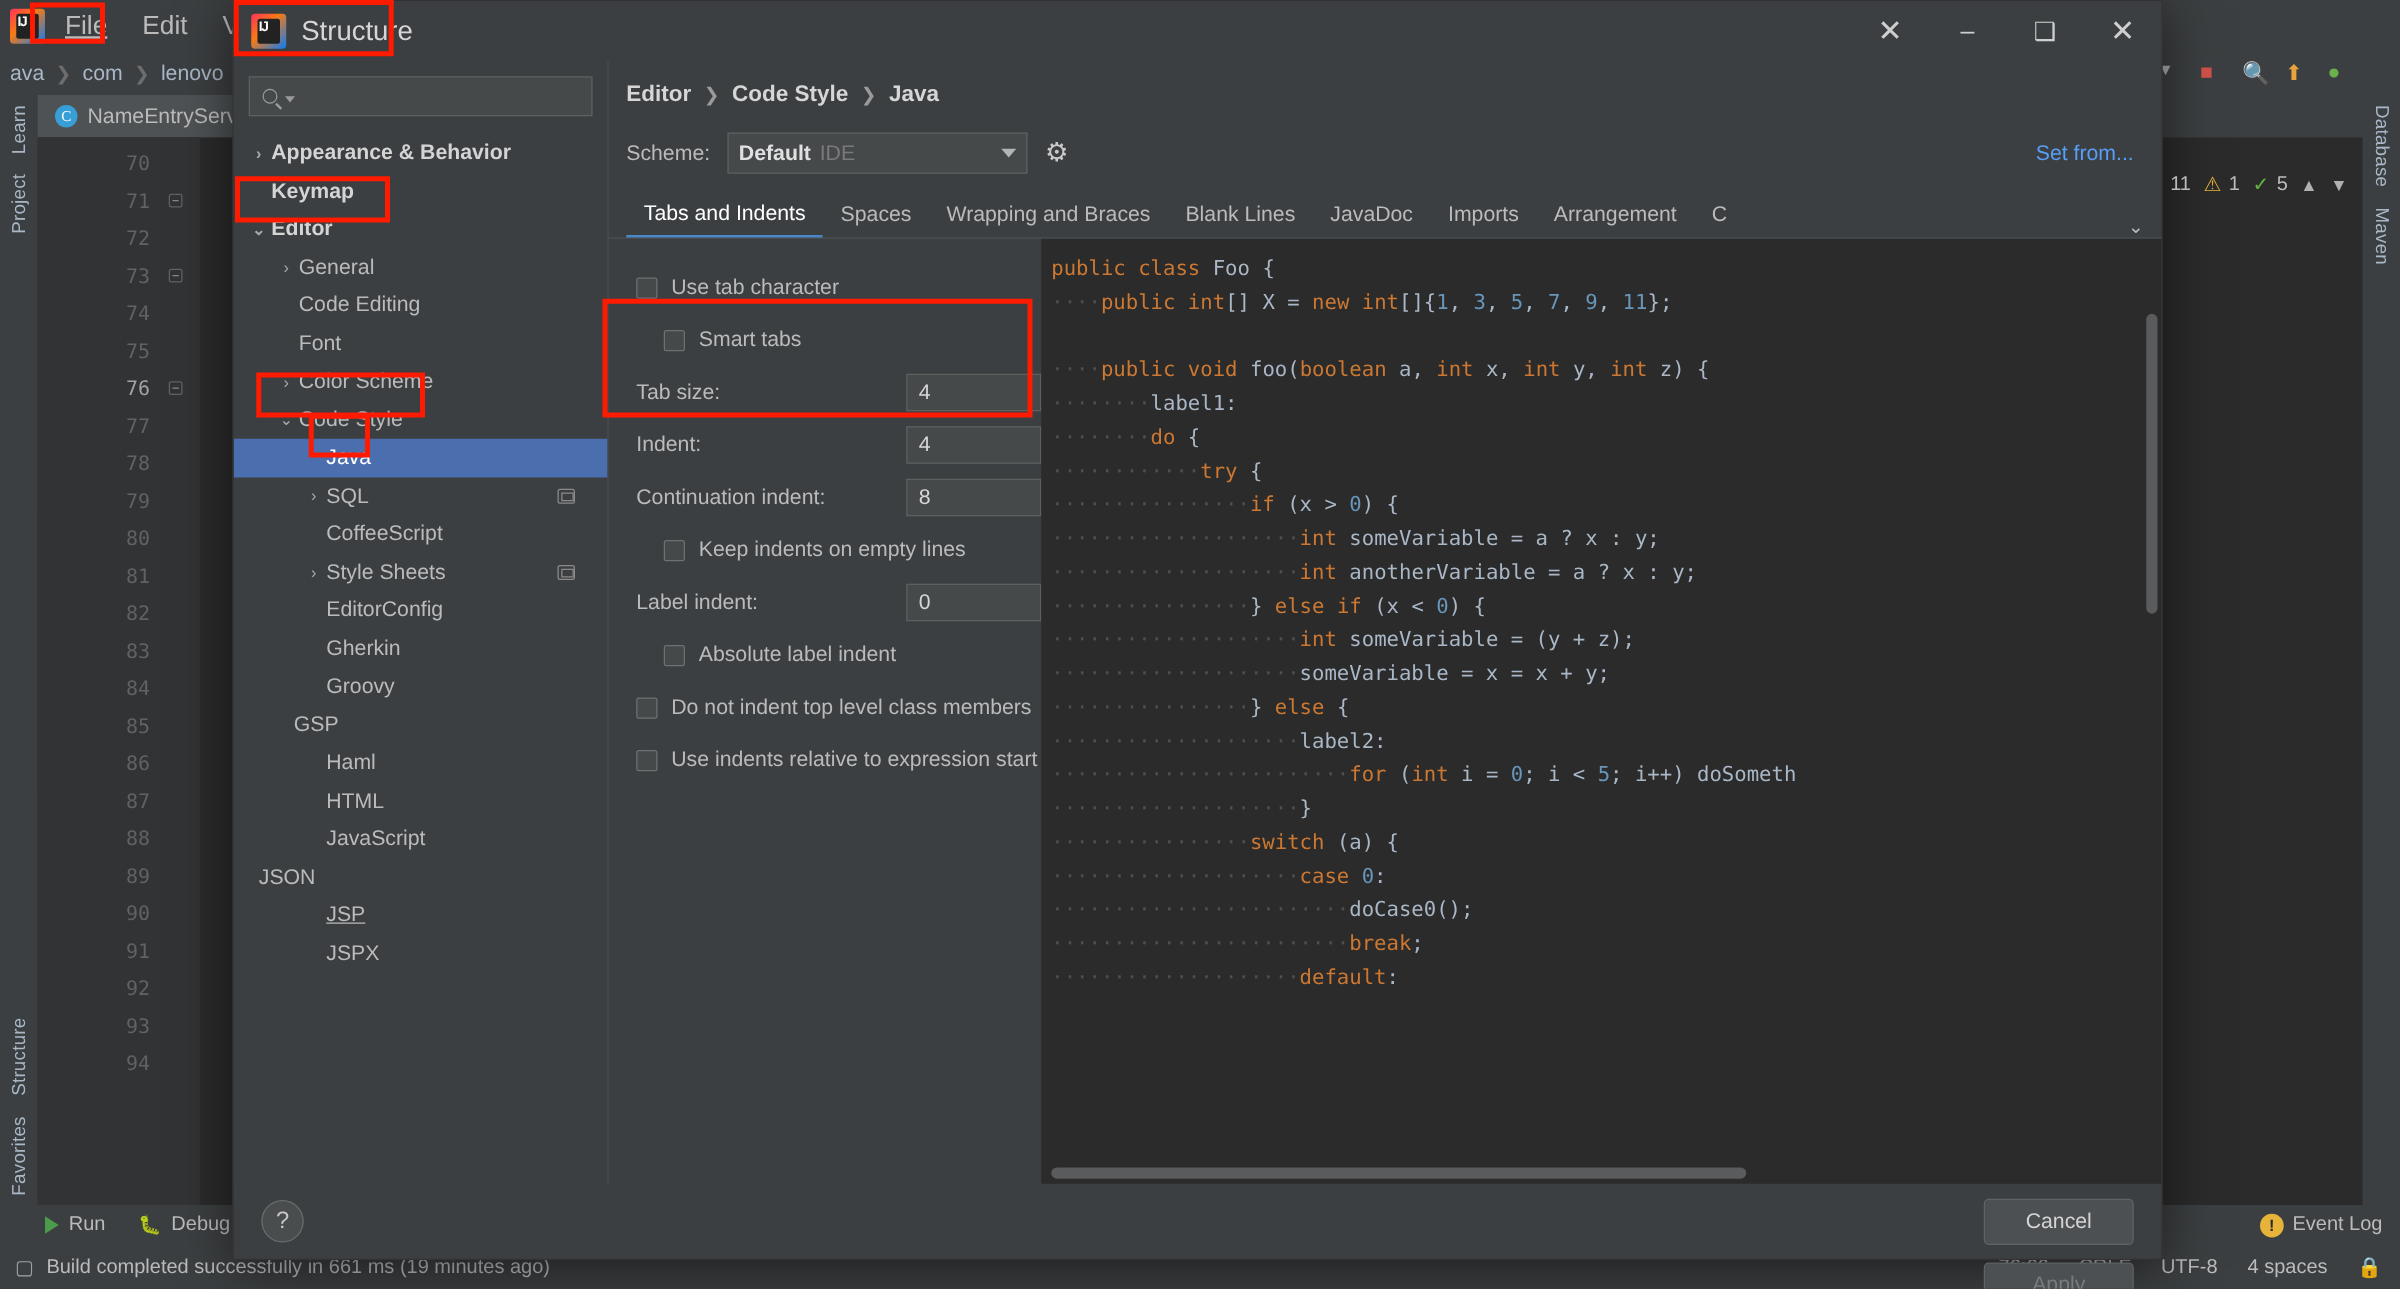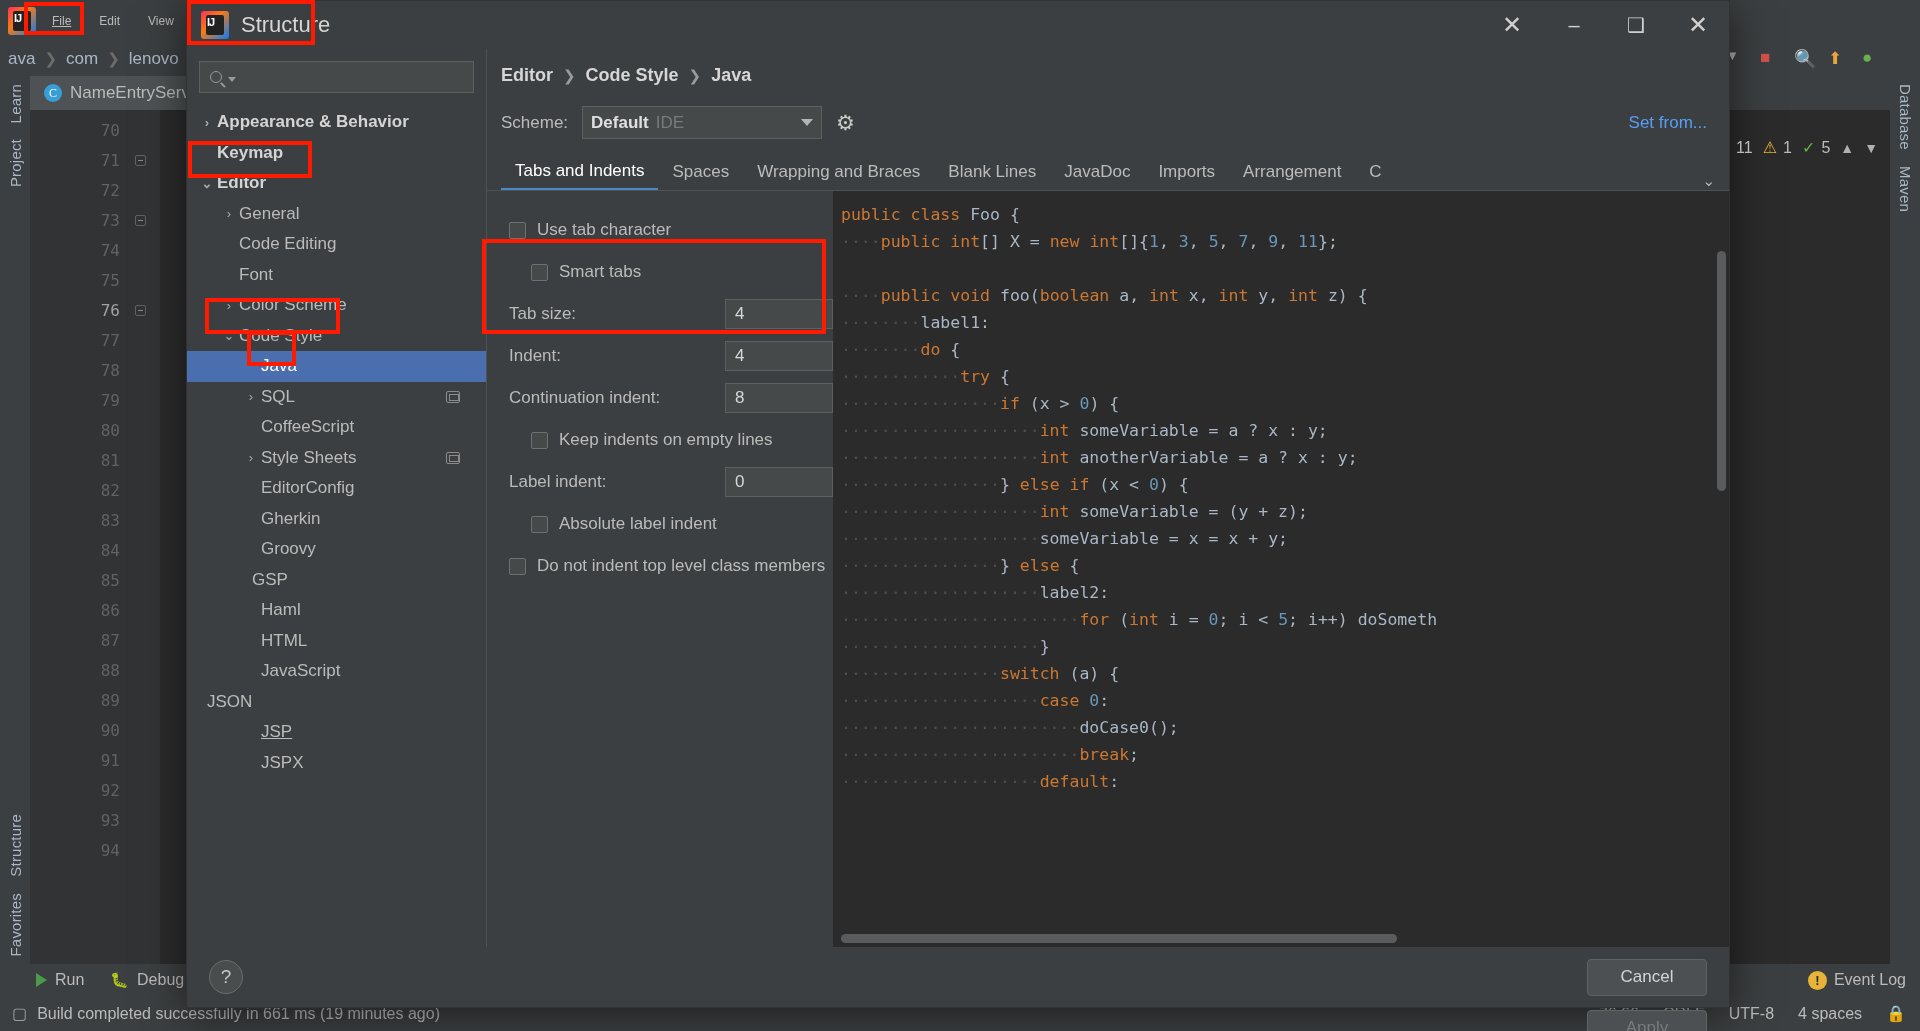--- a/index.html
+++ b/index.html
@@ -25,21 +25,21 @@
   .ij-logo::after {
     content: ""; position: absolute; left: 5px; top: 4px; width: 18px; height: 20px;
     background: #222; border-radius: 2px;
   }
   .ij-logo::before {
     content: "IJ"; position: absolute; z-index: 2; left: 6px; top: 5px;
     color: #fff; font-size: 11px; font-weight: bold; letter-spacing: -1px;
     font-family: "Liberation Sans", sans-serif;
   }
   .menu-item {
-    padding: 4px 12px; font-size: 12px; color: #bbbbbb; cursor: default;
+    padding: 4px 12px; font-size: 21px; color: #bbbbbb; cursor: default;
   }
   .menu-item u { text-decoration: underline; }
 
   .ide-breadcrumb {
     position: absolute; left: 0; top: 42px; width: 1920px; height: 34px;
     background: #3c3f41; display: flex; align-items: center; padding-left: 8px;
     font-size: 17px; color: #a9b7c6;
   }
   .bc-sep { color: #6d6d6d; margin: 0 9px; font-size: 15px; }
 
@@ -495,21 +495,21 @@
               <span>EditorConfig</span>
             </div>
             <div class="tree-row" style="padding-left: 54px;">
               <span class="chev"></span>
               <span>Gherkin</span>
             </div>
             <div class="tree-row" style="padding-left: 54px;">
               <span class="chev"></span>
               <span>Groovy</span>
             </div>
-            <div class="tree-row" style="padding-left: 45px;">
+            <div class="tree-row" style="padding-left: 28px;">
               <span class="chev"></span>
               <span>GSP</span>
             </div>
             <div class="tree-row" style="padding-left: 54px;">
               <span class="chev"></span>
               <span>Haml</span>
             </div>
             <div class="tree-row" style="padding-left: 54px;">
               <span class="chev"></span>
               <span>HTML</span>
@@ -597,20 +597,24 @@
               <span class="finput">0</span>
             </div>
             <div class="cbrow indent2">
               <span class="cb"></span>
               <span class="clabel">Absolute label indent</span>
             </div>
             <div class="cbrow indent1">
               <span class="cb"></span>
               <span class="clabel">Do not indent top level class members</span>
             </div>
+            <div class="cbrow indent1">
+              <span class="cb"></span>
+              <span class="clabel">Use indents relative to expression start</span>
+            </div>
           </div>
 
           <div class="preview-pane">
             <div class="code" id="code"><div><span class="k">public </span><span class="k">class </span><span class="t">Foo </span><span class="t">{</span></div><div><span class="dot">····</span><span class="k">public </span><span class="k">int</span><span class="t">[] X </span><span class="t">= </span><span class="k">new </span><span class="k">int</span><span class="t">[]{</span><span class="n">1</span><span class="t">, </span><span class="n">3</span><span class="t">, </span><span class="n">5</span><span class="t">, </span><span class="n">7</span><span class="t">, </span><span class="n">9</span><span class="t">, </span><span class="n">11</span><span class="t">};</span></div><div>&nbsp;</div><div><span class="dot">····</span><span class="k">public </span><span class="k">void </span><span class="t">foo(</span><span class="k">boolean </span><span class="t">a, </span><span class="k">int </span><span class="t">x, </span><span class="k">int </span><span class="t">y, </span><span class="k">int </span><span class="t">z) {</span></div><div><span class="dot">········</span><span class="t">label1:</span></div><div><span class="dot">········</span><span class="k">do </span><span class="t">{</span></div><div><span class="dot">············</span><span class="k">try </span><span class="t">{</span></div><div><span class="dot">················</span><span class="k">if </span><span class="t">(x &gt; </span><span class="n">0</span><span class="t">) {</span></div><div><span class="dot">····················</span><span class="k">int </span><span class="t">someVariable = a ? x : y;</span></div><div><span class="dot">····················</span><span class="k">int </span><span class="t">anotherVariable = a ? x : y;</span></div><div><span class="dot">················</span><span class="t">} </span><span class="k">else </span><span class="k">if </span><span class="t">(x &lt; </span><span class="n">0</span><span class="t">) {</span></div><div><span class="dot">····················</span><span class="k">int </span><span class="t">someVariable = (y + z);</span></div><div><span class="dot">····················</span><span class="t">someVariable = x = x + y;</span></div><div><span class="dot">················</span><span class="t">} </span><span class="k">else </span><span class="t">{</span></div><div><span class="dot">····················</span><span class="t">label2:</span></div><div><span class="dot">························</span><span class="k">for </span><span class="t">(</span><span class="k">int </span><span class="t">i = </span><span class="n">0</span><span class="t">; i &lt; </span><span class="n">5</span><span class="t">; i++) doSometh</span></div><div><span class="dot">····················</span><span class="t">}</span></div><div><span class="dot">················</span><span class="k">switch </span><span class="t">(a) {</span></div><div><span class="dot">····················</span><span class="k">case </span><span class="n">0</span><span class="t">:</span></div><div><span class="dot">························</span><span class="t">doCase0();</span></div><div><span class="dot">························</span><span class="k">break</span><span class="t">;</span></div><div><span class="dot">····················</span><span class="k">default</span><span class="t">:</span></div></div>
             <div class="code-vscroll"></div>
             <div class="code-hscroll"></div>
           </div>
         </div>
       </div>
     </div>

